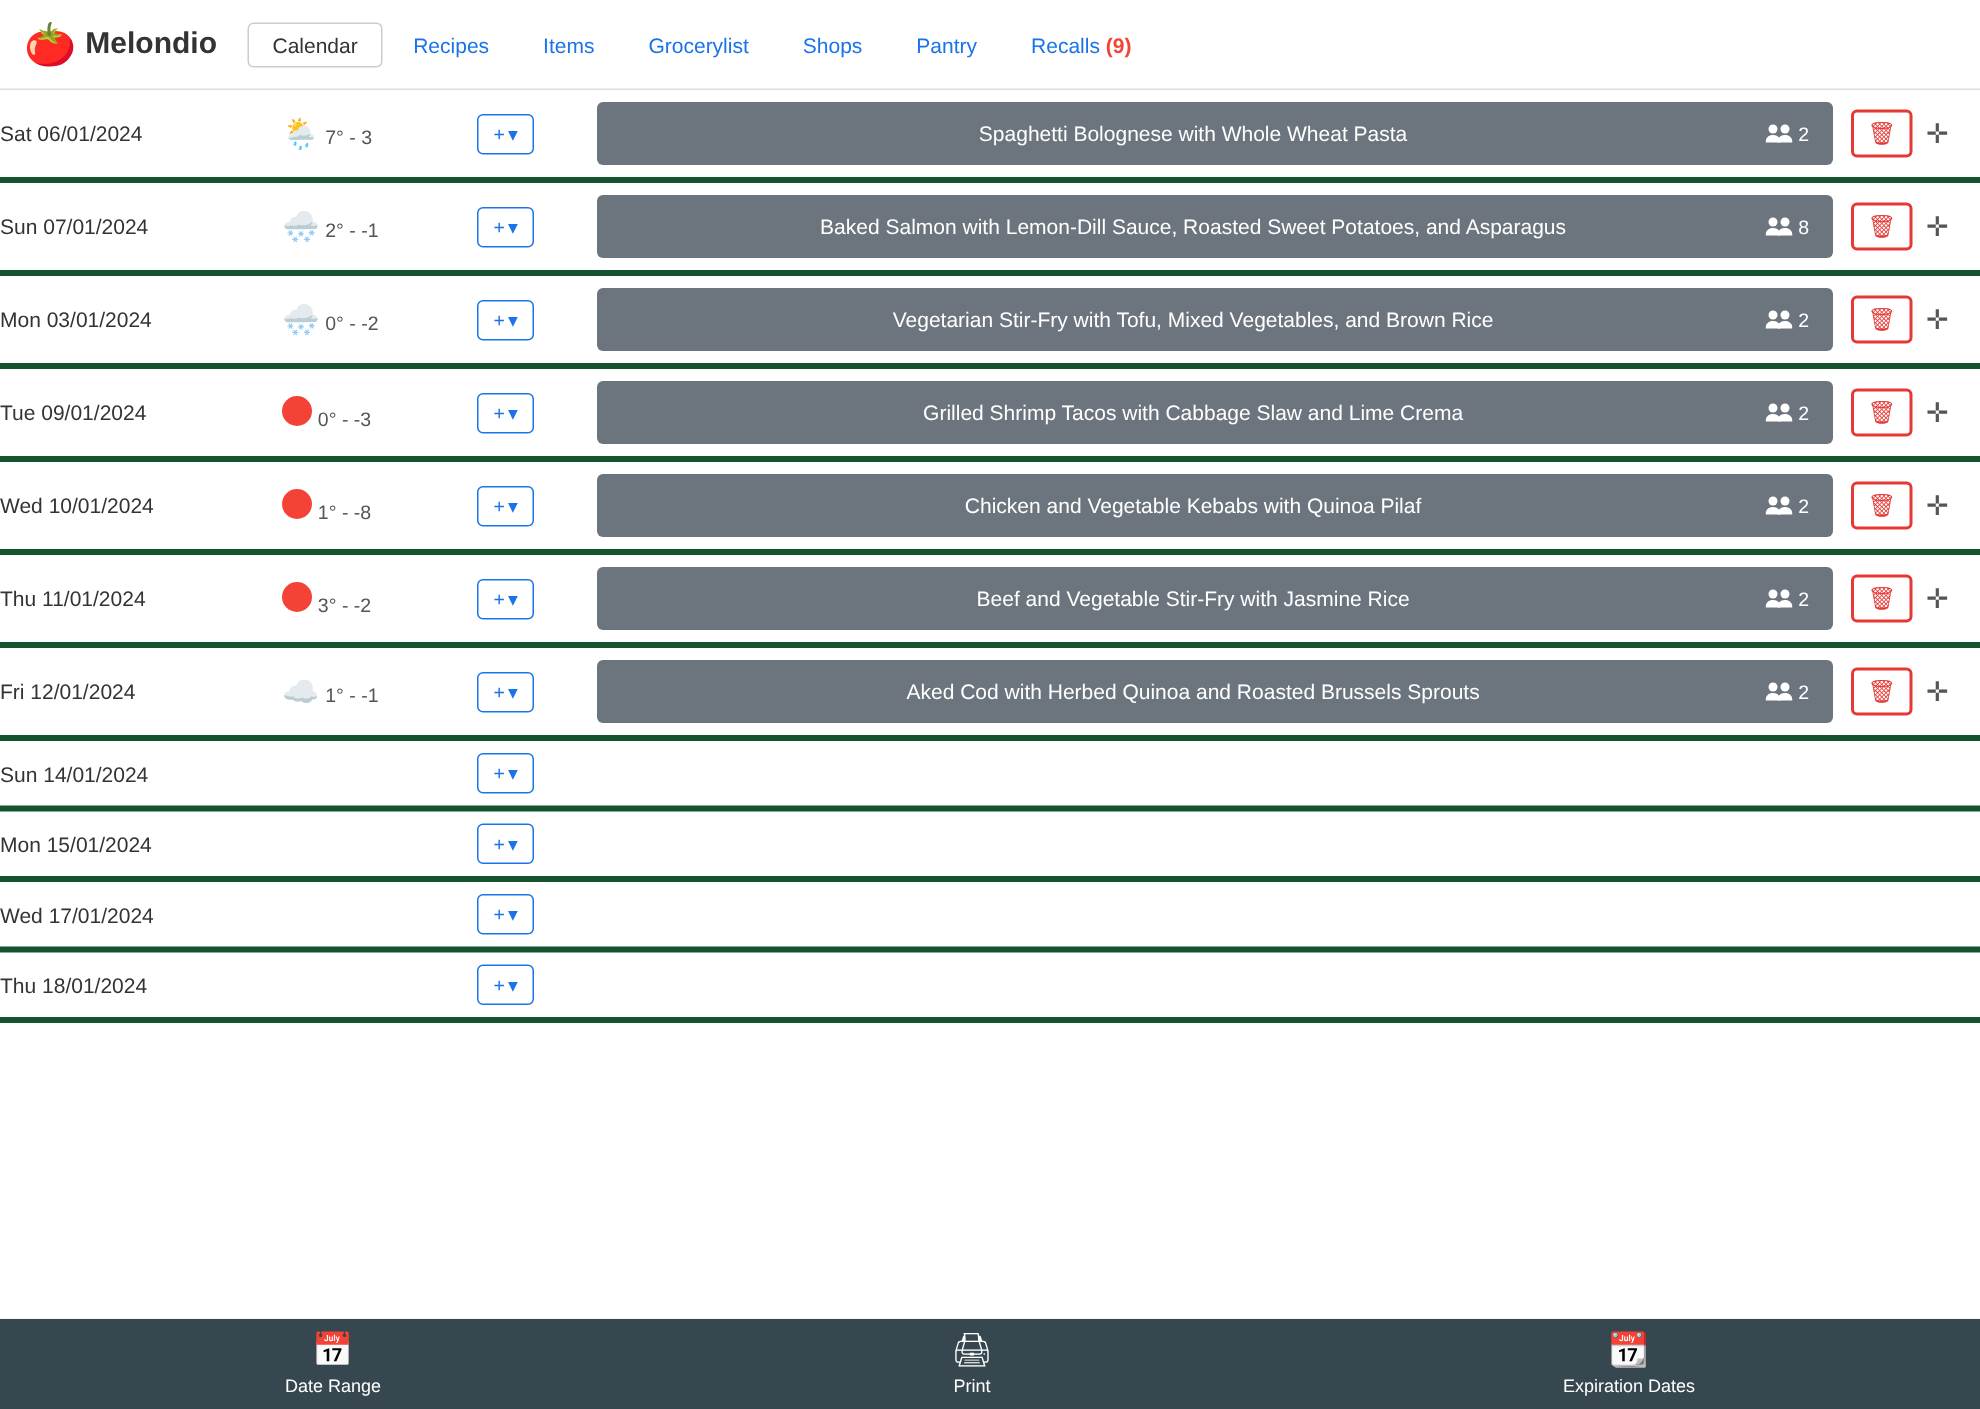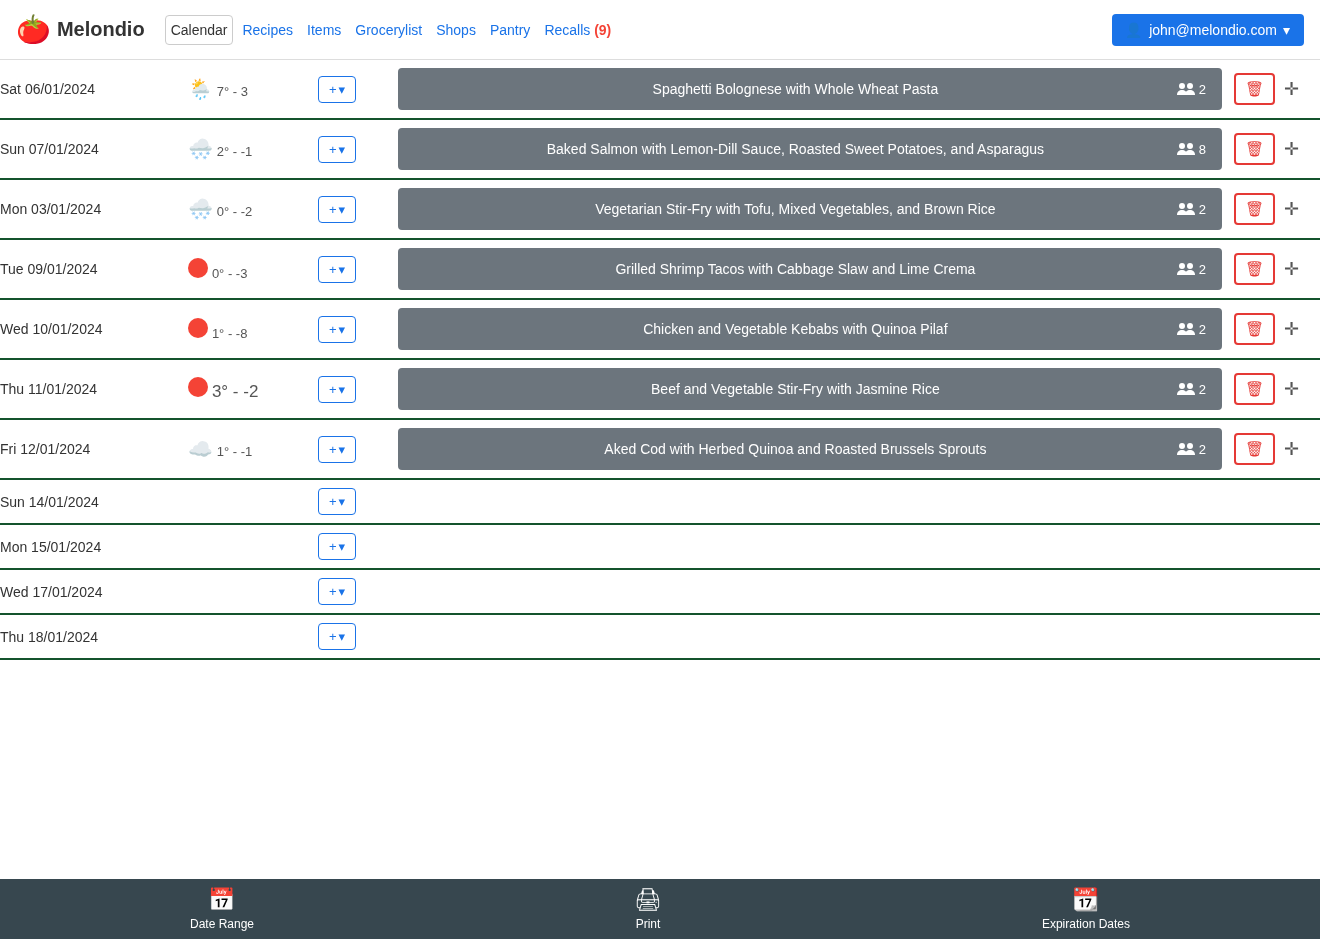--- a/index.html
+++ b/index.html
@@ -7,38 +7,38 @@
 
     
     .navbar {
       display: flex; align-items: center; background: #fff;
       border-bottom: 1px solid #ddd; padding: 0 16px; height: 60px;
     }
     .navbar-brand { display: flex; align-items: center; gap: 6px; font-size: 20px; font-weight: bold; color: #333; margin-right: 20px; }
     .brand-icon { font-size: 28px; }
     .nav-links { display: flex; align-items: center; gap: 4px; flex: 1; }
     .nav-link {
-      padding: 6px 5px; border-radius: 4px; cursor: pointer; color: #1a73e8;
+      padding: 6px 16px; border-radius: 4px; cursor: pointer; color: #1a73e8;
       font-size: 14px; text-decoration: none; border: none; background: none;
     }
     .nav-link.active { border: 1px solid #ccc; color: #333; background: #fff; border-radius: 4px; }
     .nav-link.recalls { color: #1a73e8; }
     .recalls-badge { color: #f44336; font-weight: bold; }
     .navbar-right { margin-left: auto; }
     .user-btn {
       background: #1a73e8; color: #fff; border: none; border-radius: 4px;
       padding: 8px 14px; cursor: pointer; font-size: 14px; display: flex; align-items: center; gap: 6px;
     }
 
     
     .main { background: #fff; min-height: calc(939px - 60px - 60px); overflow-y: auto; }
 
     
     .calendar-table { width: 100%; border-collapse: collapse; }
-    .calendar-table tr { border-bottom: 2px solid #14532d; }
+    .calendar-table tr { border-bottom: 4px solid #14532d; }
     .calendar-table td { padding: 0; vertical-align: middle; }
 
     .date-cell { width: 180px; padding: 14px 16px; font-size: 14px; white-space: nowrap; }
 
     .add-btn {
       border: 1px solid #1a73e8; color: #1a73e8; background: #fff;
       border-radius: 4px; padding: 5px 10px; cursor: pointer; font-size: 13px;
       display: flex; align-items: center; gap: 2px;
     }
 
@@ -77,27 +77,20 @@
   </div>
   <div class="nav-links">
     <button class="nav-link active">Calendar</button>
     <button class="nav-link">Recipes</button>
     <button class="nav-link">Items</button>
     <button class="nav-link">Grocerylist</button>
     <button class="nav-link">Shops</button>
     <button class="nav-link">Pantry</button>
     <button class="nav-link recalls">Recalls <span class="recalls-badge">(9)</span></button>
   </div>
-  <div class="navbar-right">
-    <button class="user-btn">
-      <span>👤</span>
-      <span>john@melondio.com</span>
-      <span>▾</span>
-    </button>
-  </div>
 </nav>
 
 <div class="main" style="padding-bottom: 60px;">
   <table class="calendar-table" id="calendar-table">
     <tbody id="table-body">
         <tr>
     <td class="date-cell">Sat 06/01/2024</td>
     <td style="width:130px;padding:8px;"><span style="font-size:20px;">🌦️</span> <span style="font-size:13px;color:#555;">7° - 3</span></td>
     <td style="width:80px;padding:8px;">
       <button class="add-btn">
@@ -251,21 +244,21 @@
       <td style="width:50px;padding:8px 4px;">
         <button class="delete-btn">🗑</button>
       </td>
       <td style="width:40px;padding:8px 4px;">
         <button class="move-btn">✛</button>
       </td>
 
   </tr>
         <tr>
     <td class="date-cell">Thu 11/01/2024</td>
-    <td style="width:130px;padding:8px;"><span style="width:20px;height:20px;border-radius:50%;background:#f44336;display:inline-block;"></span> <span style="font-size:17px;color:#555;">3° - -2</span></td>
+    <td style="width:130px;padding:8px;"><span style="width:20px;height:20px;border-radius:50%;background:#f44336;display:inline-block;"></span> <span style="font-size:13px;color:#555;">3° - -2</span></td>
     <td style="width:80px;padding:8px;">
       <button class="add-btn">
         <span>+</span>
         <span>▾</span>
       </button>
     </td>
 
       <td style="flex:1;padding:8px 8px;">
         <div class="meal-bar">
           <span class="meal-bar-text">Beef and Vegetable Stir-Fry with Jasmine Rice</span>

